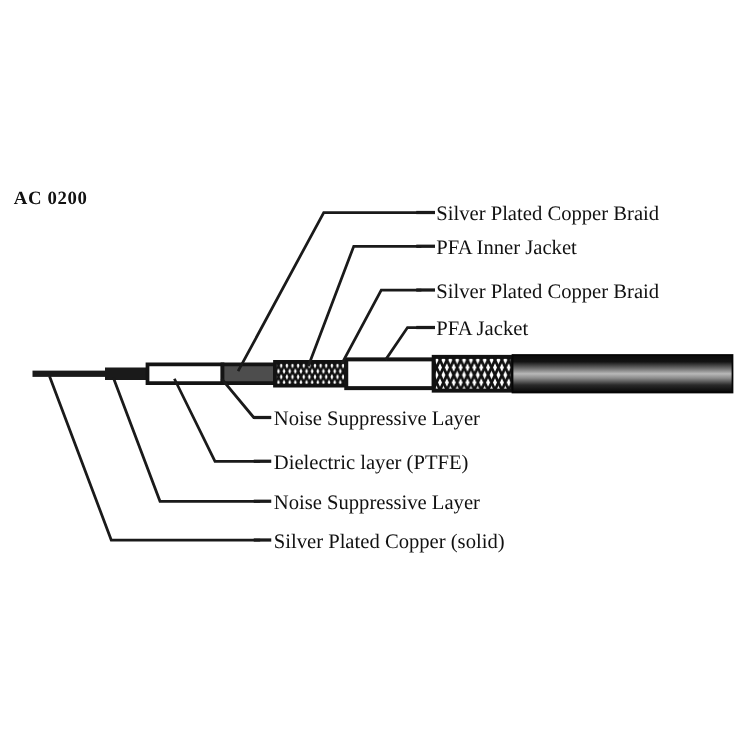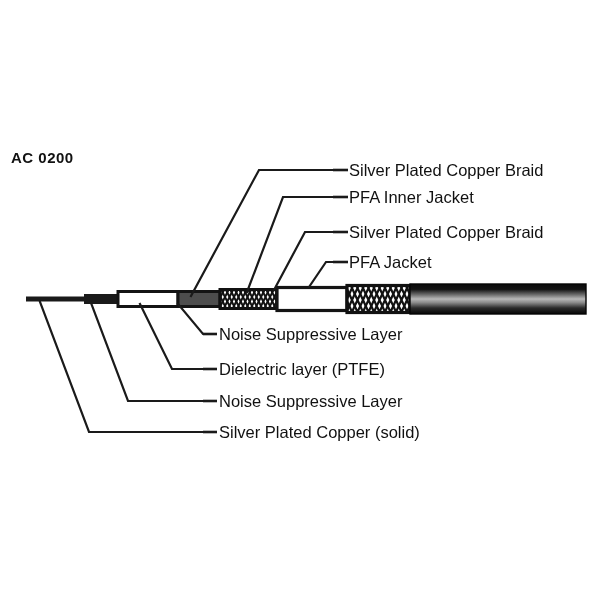--- a/index.html
+++ b/index.html
@@ -5,21 +5,21 @@
   html, body {
     margin: 0;
     padding: 0;
     background: #ffffff;
   }
   #root {
     position: relative;
     width: 600px;
     height: 600px;
     background: #ffffff;
-    font-family: Liberation Sans, sans-serif;
+    font-family: Liberation Serif, serif;
     overflow: hidden;
   }
   #diagram-svg {
     position: absolute;
     left: 0;
     top: 0;
     width: 600px;
     height: 600px;
   }
   .part-number {

